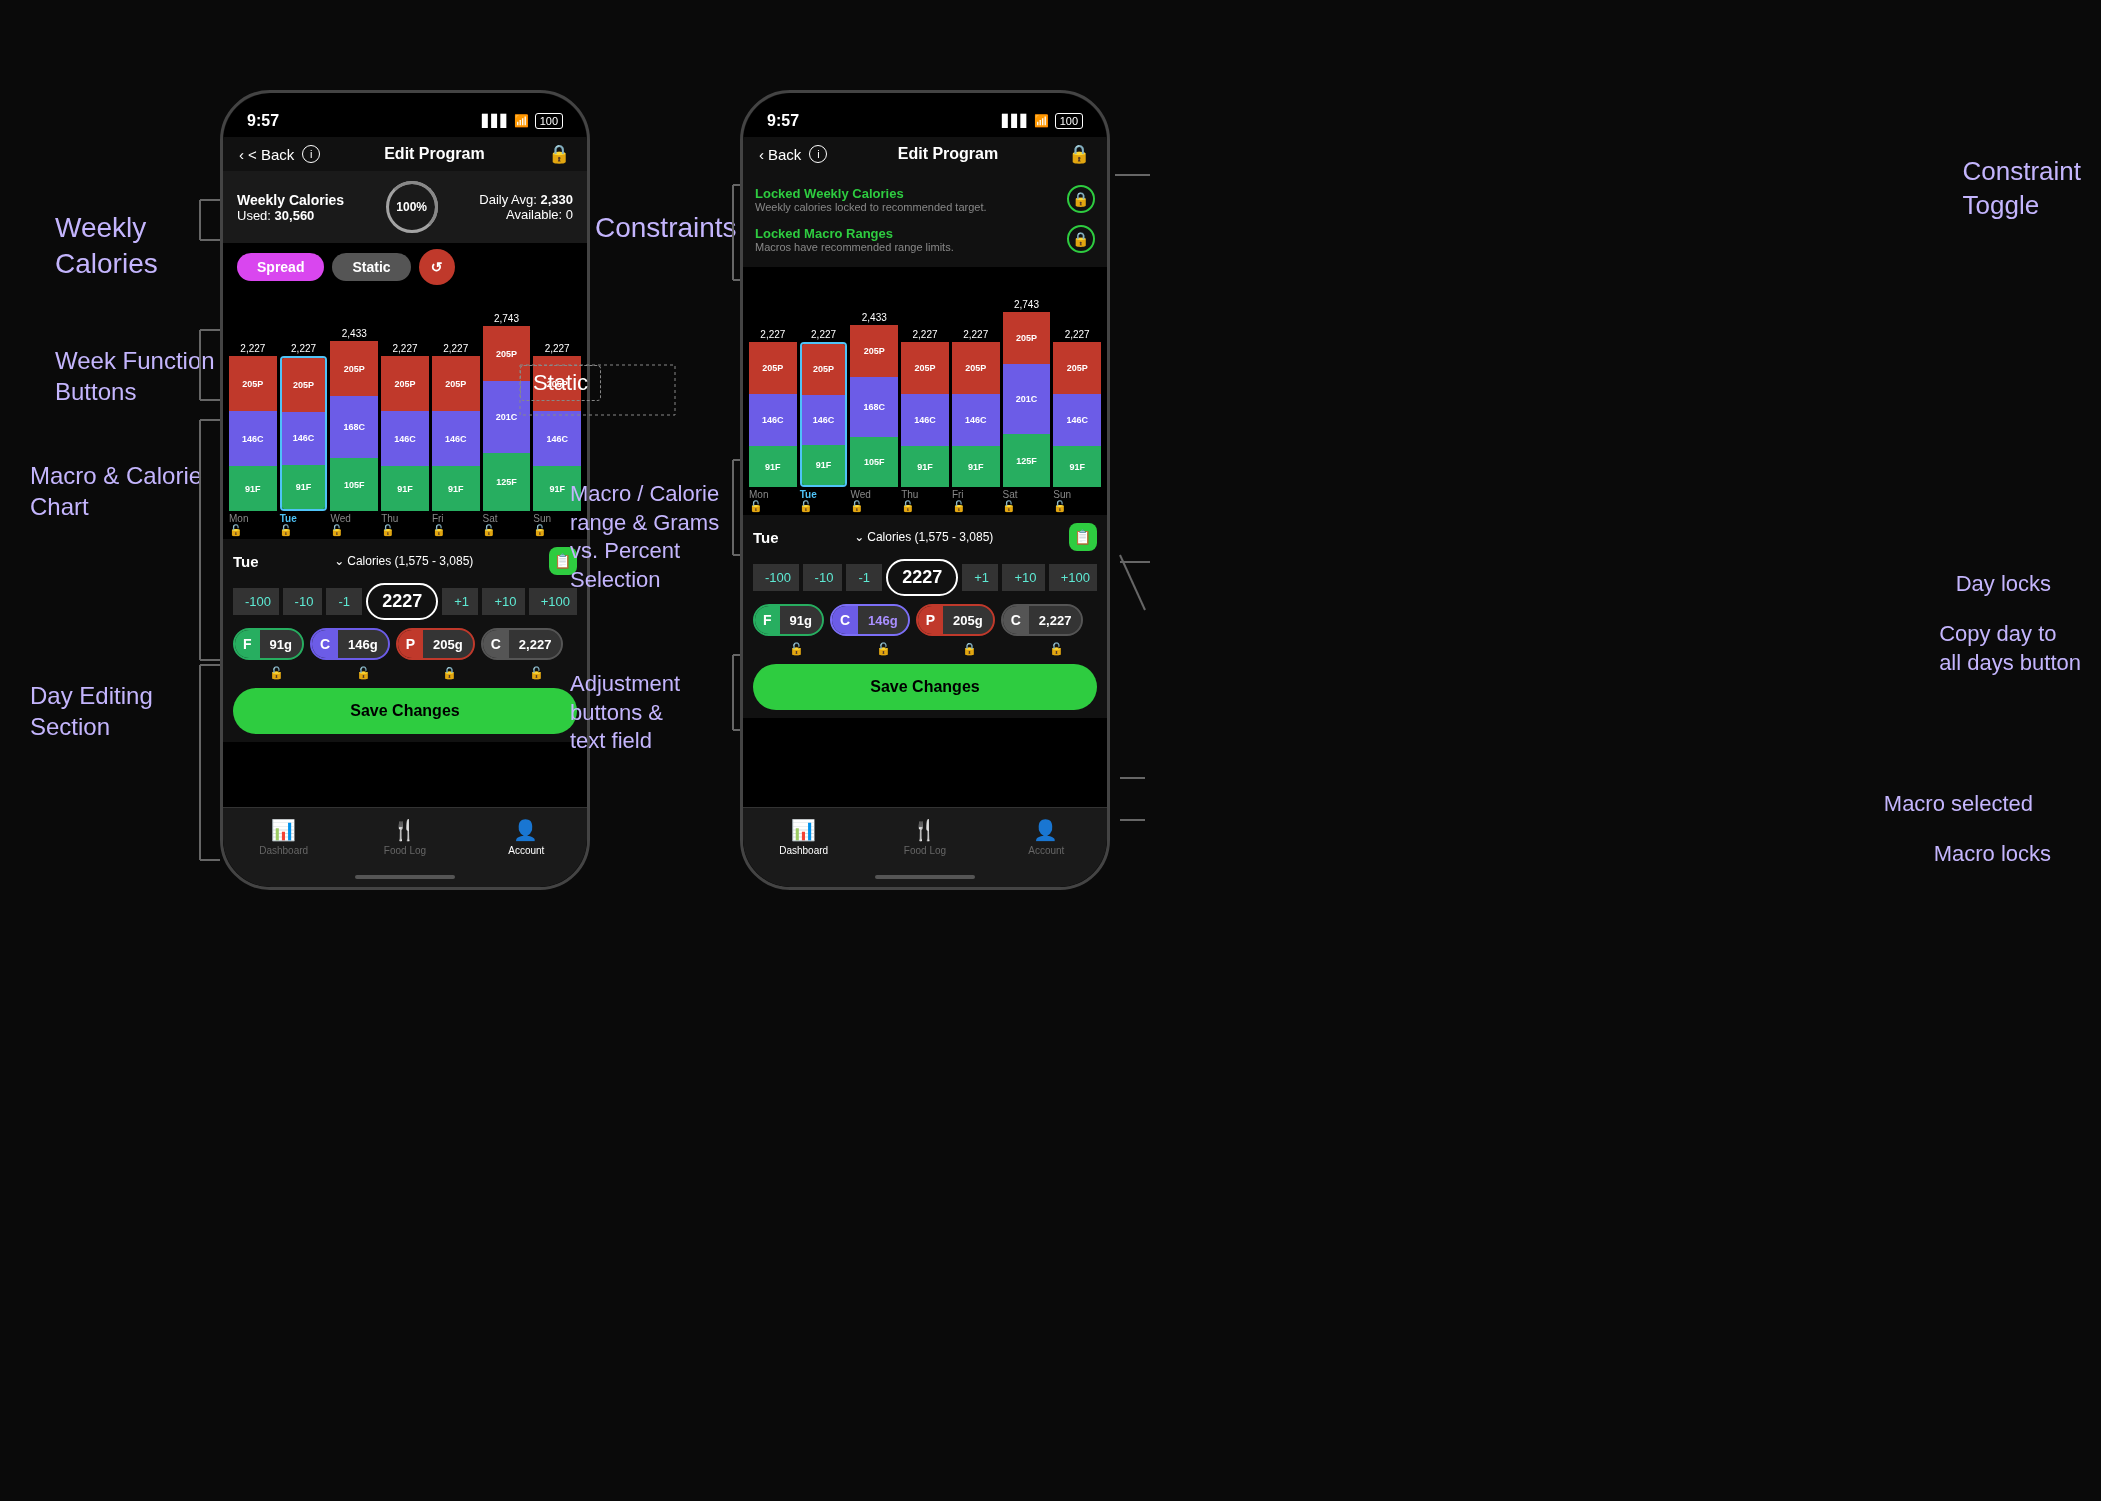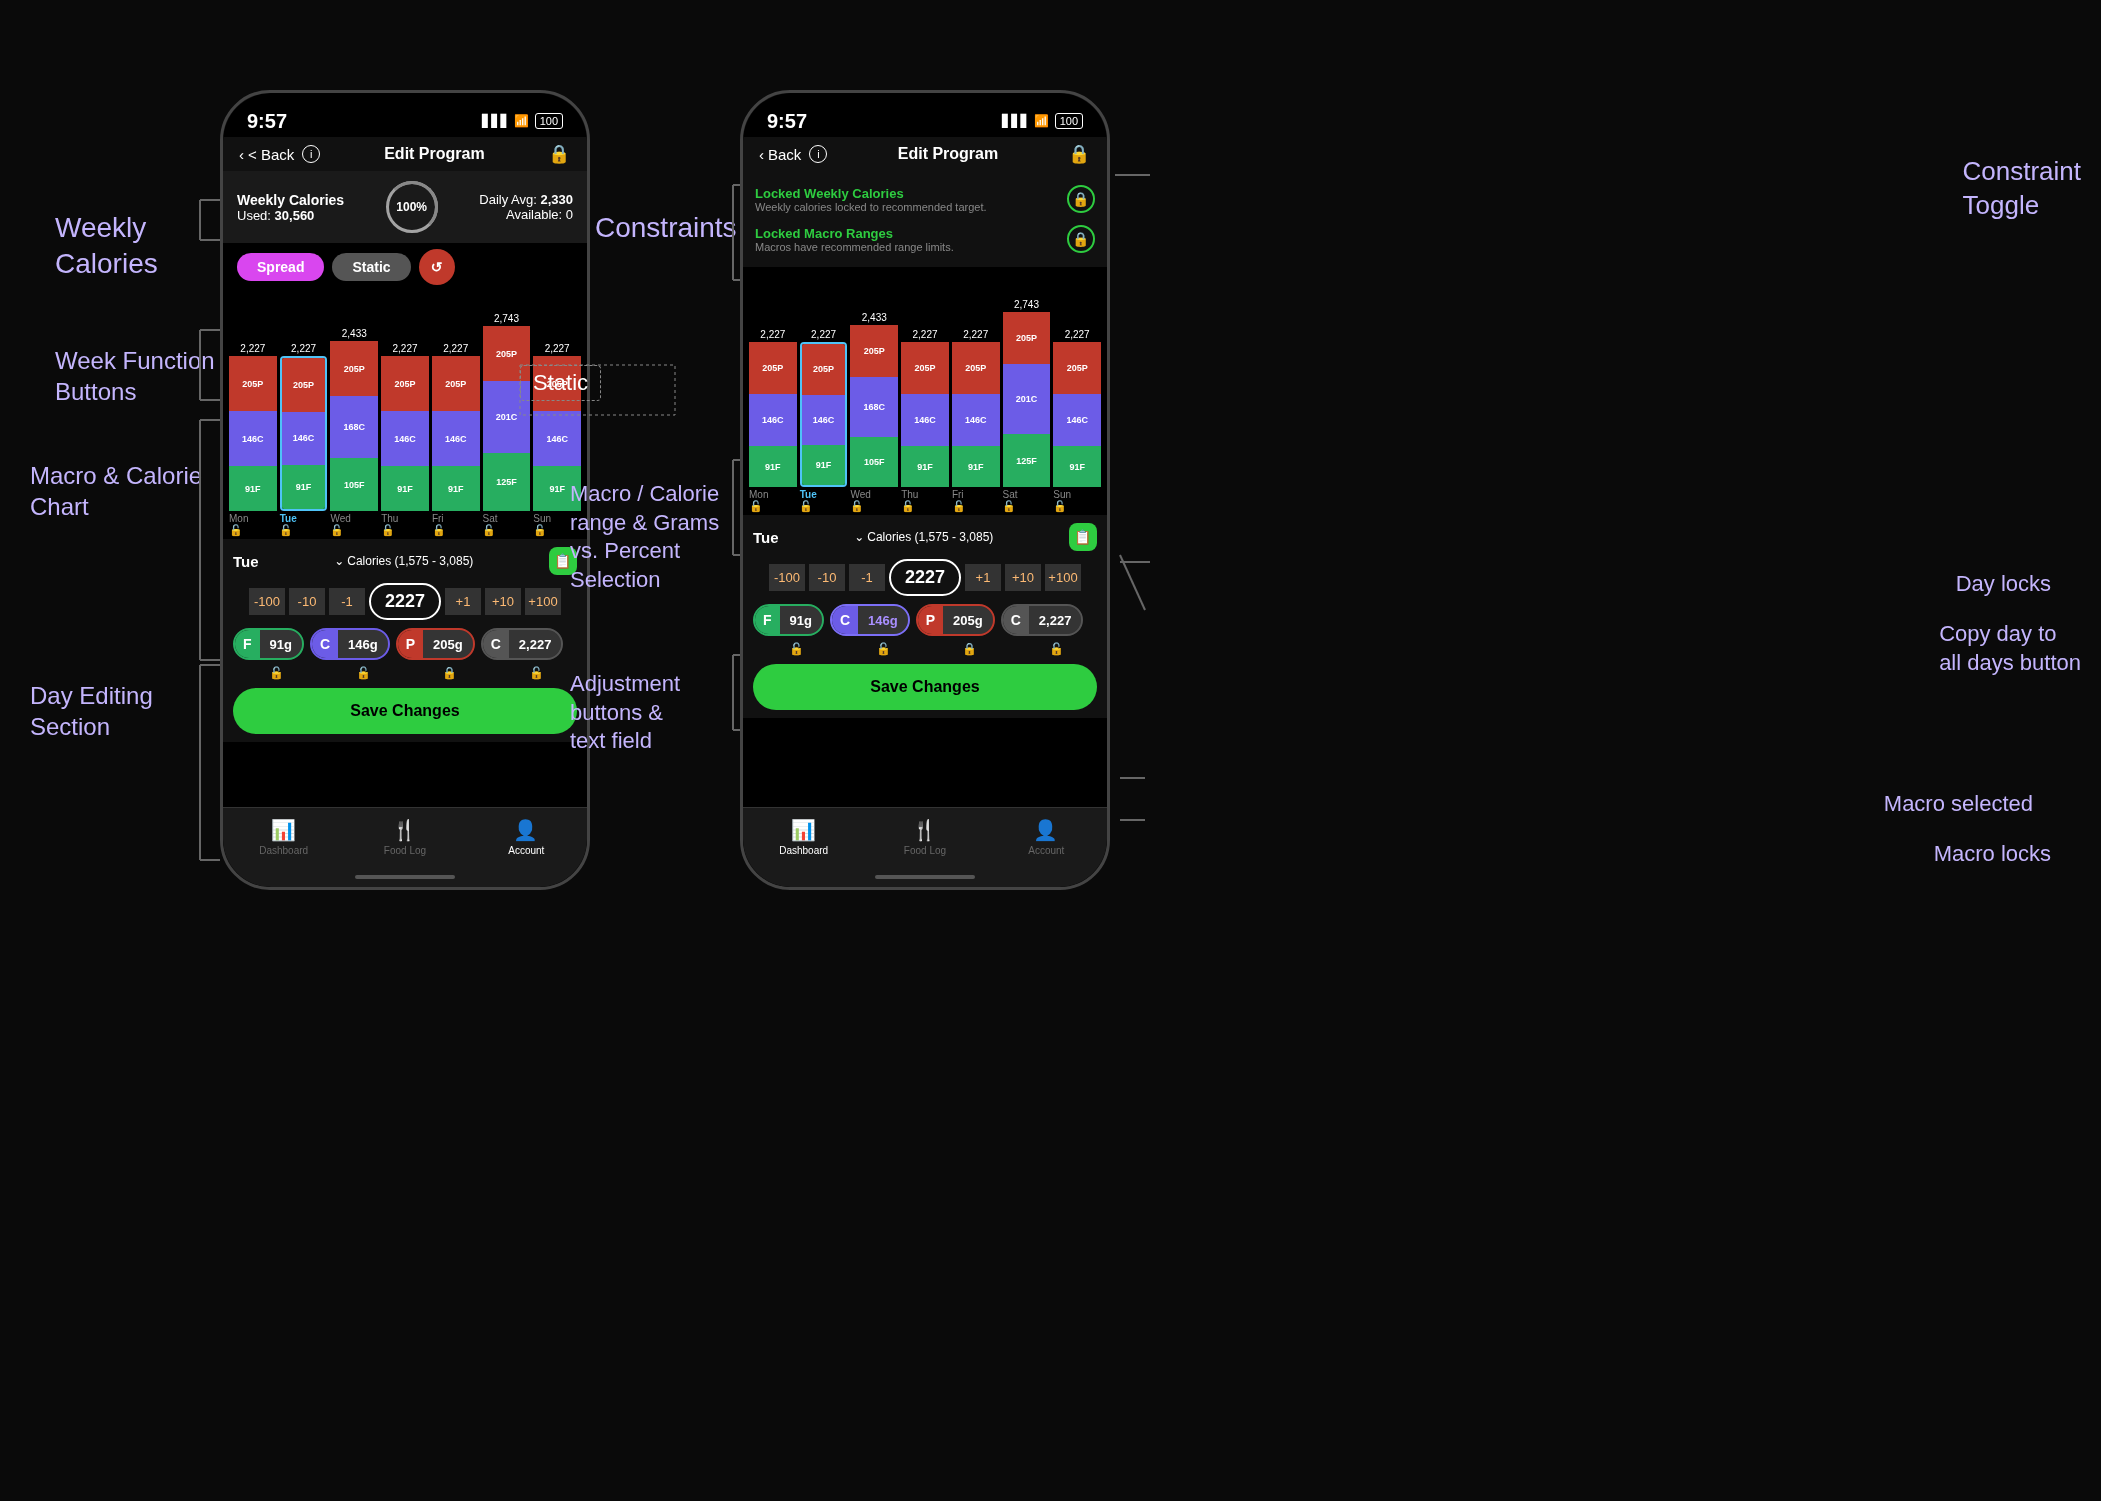--- a/index.html
+++ b/index.html
@@ -43,21 +43,21 @@
     
     .status-bar {
       display: flex;
       justify-content: space-between;
       align-items: center;
       padding: 12px 24px 0;
       height: 44px;
     }
     .status-time {
       color: #fff;
-      font-size: 20px;
+      font-size: 16px;
       font-weight: 600;
     }
     .status-icons {
       display: flex;
       align-items: center;
       gap: 5px;
       color: #fff;
       font-size: 12px;
     }
 
@@ -274,24 +274,24 @@
     
     .adj-buttons {
       display: flex;
       gap: 4px;
       align-items: center;
       margin-bottom: 8px;
       justify-content: center;
     }
     .adj-btn {
       background: #333;
-      color: #fdba74;
+      color: #5eead4;
       border: none;
       border-radius: 0;
-      padding: 6px 0;
+      padding: 6px 12px;
       font-size: 13px;
       cursor: pointer;
       min-width: 36px;
     }
     .adj-input {
       background: transparent;
       border: 2px solid #fff;
       border-radius: 20px;
       color: #fff;
       font-size: 18px;

